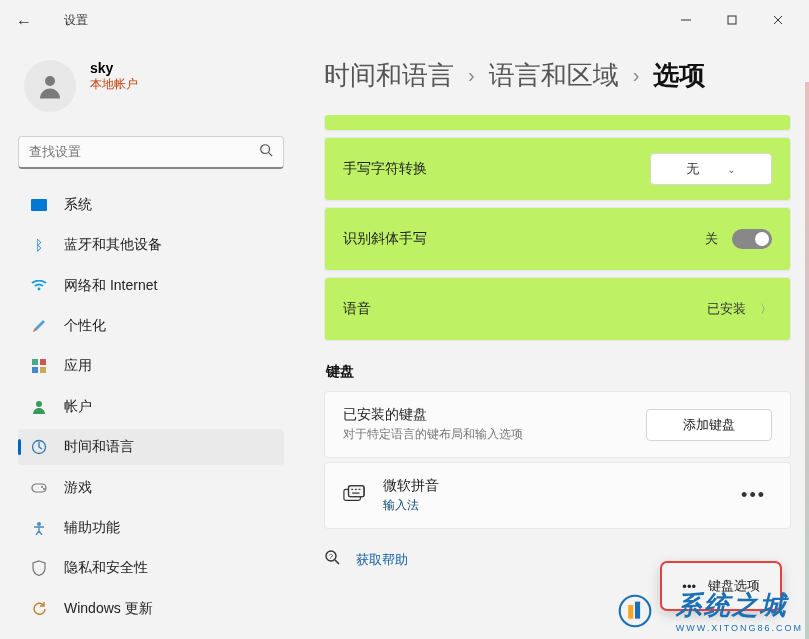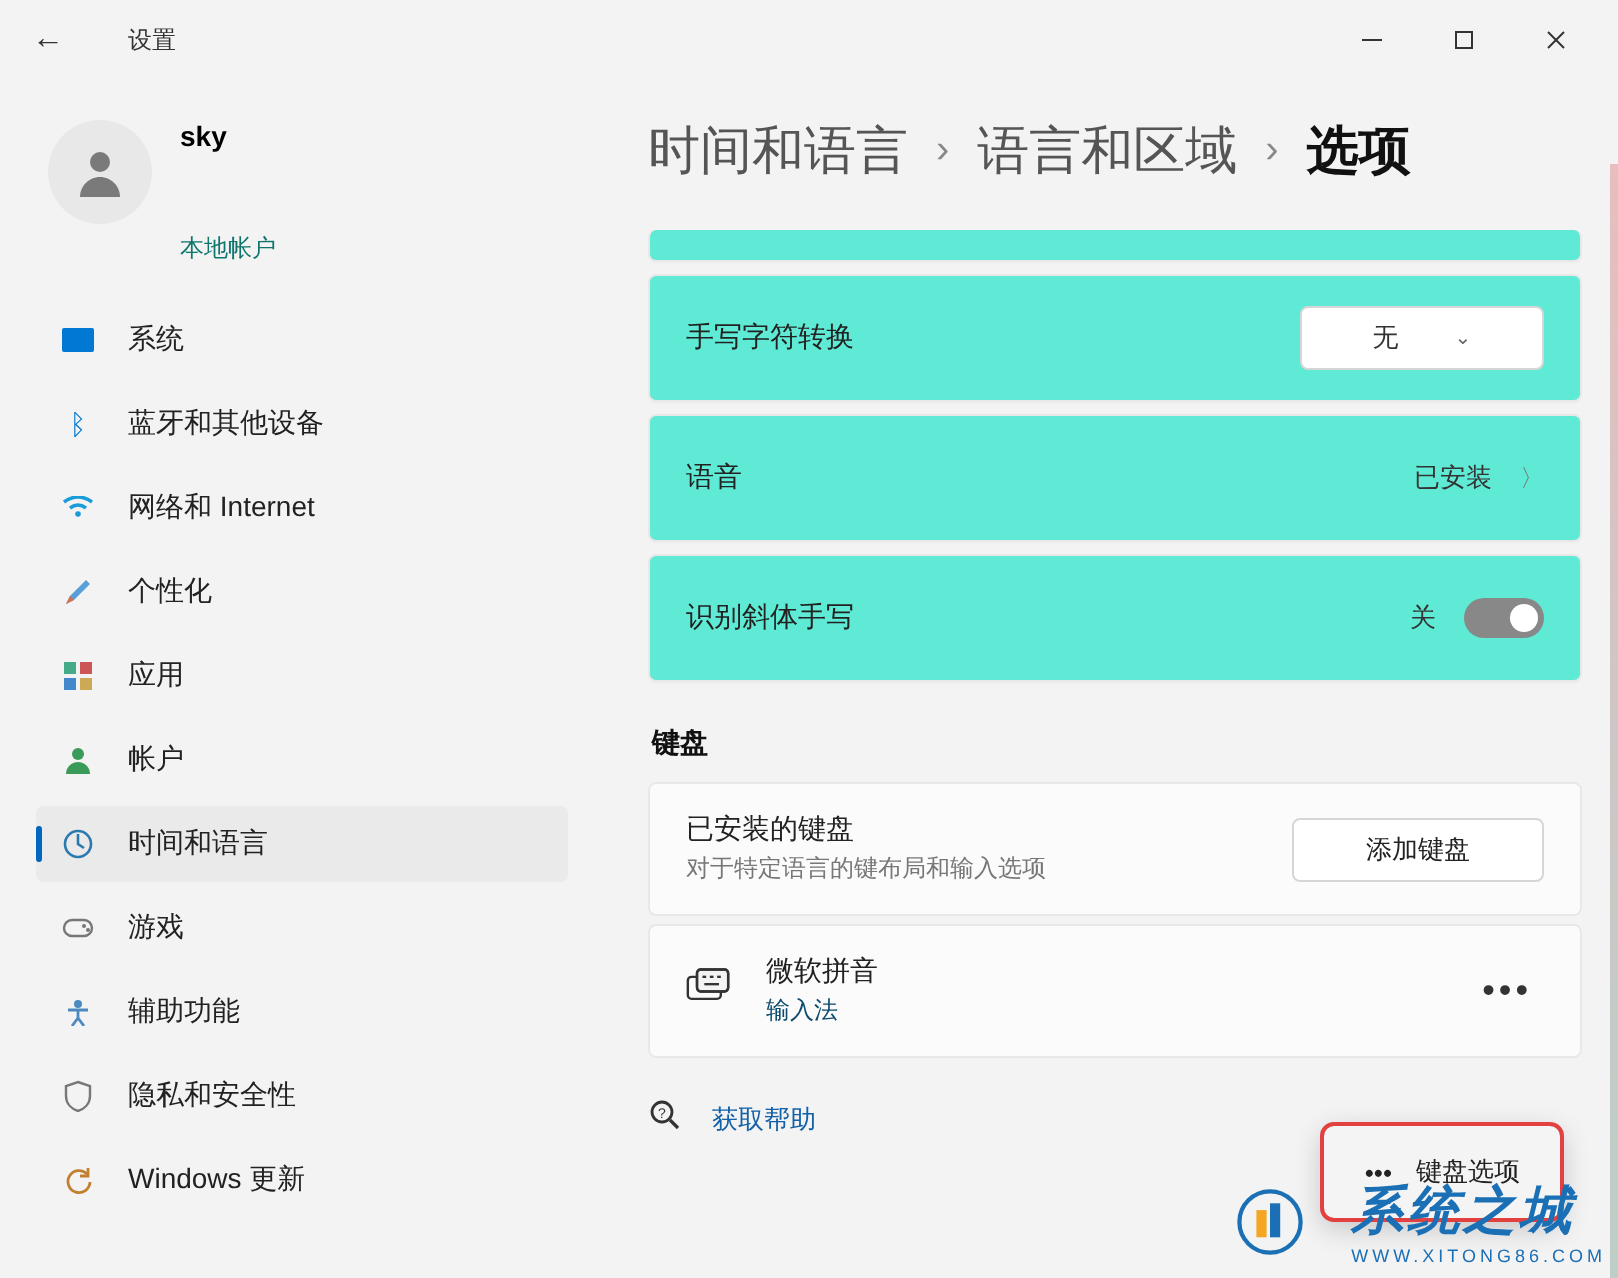--- a/index.html
+++ b/index.html
@@ -10,35 +10,35 @@
     .tb-spacer { flex:1; }
     .tb-btn { width:46px; height:32px; display:flex; align-items:center; justify-content:center; color:#333; }
     .tb-btn svg { width:10px; height:10px; }
     .layout { display:flex; height:calc(100% - 40px); }
 
     .sidebar { width:300px; padding:12px 16px 12px 18px; display:flex; flex-direction:column; gap:4px; }
     .profile { display:flex; align-items:flex-start; gap:14px; padding:8px 6px 14px; }
     .avatar { width:52px; height:52px; border-radius:50%; background:#e8e8e8; display:flex; align-items:center; justify-content:center; }
     .avatar svg { width:30px; height:30px; fill:#7a7a7a; }
     .uname { font-weight:600; font-size:14px; }
-    .uacc { font-size:12px; color:#0f766e;margin-top:40px; }
+    .uacc { font-size:12px; color:#c2410c; }
     .searchbox { height:34px; border:1px solid #d0d0d0; border-bottom:2px solid #888; border-radius:4px; background:#fbfbfb; display:flex; align-items:center; padding:0 10px; margin:6px 0 14px; }
     .searchbox input { border:none; outline:none; background:transparent; flex:1; font-size:13px; color:#333; }
     .searchbox .sicon { color:#555; font-size:14px; }
     .navitem { height:38px; display:flex; align-items:center; gap:16px; padding:0 12px; border-radius:4px; font-size:14px; color:#222; cursor:pointer; position:relative; }
     .navitem.active { background:#eaeaea; }
     .navitem.active::before { content:""; position:absolute; left:0; top:10px; bottom:10px; width:3px; background:#0067c0; border-radius:3px; }
     .nicon { width:18px; height:18px; display:flex; align-items:center; justify-content:center; font-size:14px; }
 
     .main { flex:1; padding:18px 18px 12px 24px; overflow:hidden; position:relative; }
     .crumbs { font-size:26px; color:#555; display:flex; align-items:center; gap:14px; flex-wrap:wrap; margin-bottom:22px; }
     .crumbs .cur { color:#111; font-weight:600; }
     .crumbs .sep { color:#888; font-size:20px; }
 
-    .card { background:#5eead4; border:1px solid #e8e8e8; border-radius:4px; padding:0 18px; margin-bottom:6px; box-shadow:0 1px 1px rgba(0,0,0,.02); }
+    .card { background:#bef264; border:1px solid #e8e8e8; border-radius:4px; padding:0 18px; margin-bottom:6px; box-shadow:0 1px 1px rgba(0,0,0,.02); }
     .row { min-height:62px; display:flex; align-items:center; justify-content:space-between; }
     .cardstub { height:16px; border-top:none; padding:0; }
     .rlabel { font-size:14px; color:#222; }
     .selector { width:122px; height:32px; border:1px solid #d6d6d6; border-radius:4px; background:#fff; display:flex; align-items:center; justify-content:center; gap:28px; font-size:13px; color:#333; }
     .selector .chev { color:#666; font-size:10px; }
     .status { display:flex; align-items:center; gap:14px; color:#333; font-size:13px; }
     .chevr { color:#777; font-size:12px; }
     .toggle { width:40px; height:20px; border-radius:10px; background:#888; position:relative; }
     .toggle::after { content:""; position:absolute; right:3px; top:3px; width:14px; height:14px; border-radius:50%; background:#fff; }
     .section-title { font-size:14px; font-weight:600; margin:22px 0 10px 2px; color:#111; }
@@ -99,20 +99,29 @@
         <svg viewBox="0 0 24 24">
             <circle cx="12" cy="8" r="4"></circle>
             <path d="M4 22c0-4.4 3.6-8 8-8s8 3.6 8 8z"></path>
           </svg>
       </div>
       <div>
         <div class="uname">sky</div>
         <div class="uacc">本地帐户</div>
       </div>
     </div>
+    <div class="searchbox">
+      <input placeholder="查找设置" style="">
+      <span class="sicon">
+        <svg width="14" height="14" viewBox="0 0 16 16">
+            <circle cx="7" cy="7" r="5" fill="none" stroke="#555" stroke-width="1.4"></circle>
+            <line x1="11" y1="11" x2="15" y2="15" stroke="#555" stroke-width="1.4"></line>
+          </svg>
+      </span>
+    </div>
 
     <div class="navitem">
         <span class="nicon">
           <svg width="16" height="12" viewBox="0 0 16 12">
             <rect width="16" height="12" rx="1" fill="#0078d4"></rect>
           </svg>
         </span>
         <span>系统</span>
       </div>
     <div class="navitem">
@@ -221,34 +230,34 @@
         <span class="rlabel">手写字符转换</span>
         <div class="selector">
           <span>无</span>
           <span class="chev">⌄</span>
         </div>
       </div>
     </div>
 
     <div class="card">
       <div class="row">
+        <span class="rlabel">识别斜体手写</span>
+        <div class="status">
+          <span>关</span>
+          <div class="toggle"></div>
+        </div>
+      </div>
+    </div>
+
+    <div class="card">
+      <div class="row">
         <span class="rlabel">语音</span>
         <div class="status">
           <span>已安装</span>
           <span class="chevr">〉</span>
-        </div>
-      </div>
-    </div>
-
-    <div class="card">
-      <div class="row">
-        <span class="rlabel">识别斜体手写</span>
-        <div class="status">
-          <span>关</span>
-          <div class="toggle"></div>
         </div>
       </div>
     </div>
 
     <div class="section-title">键盘</div>
 
     <div class="kb-head">
       <div>
         <div class="t1">已安装的键盘</div>
         <div class="t2">对于特定语言的键布局和输入选项</div>

